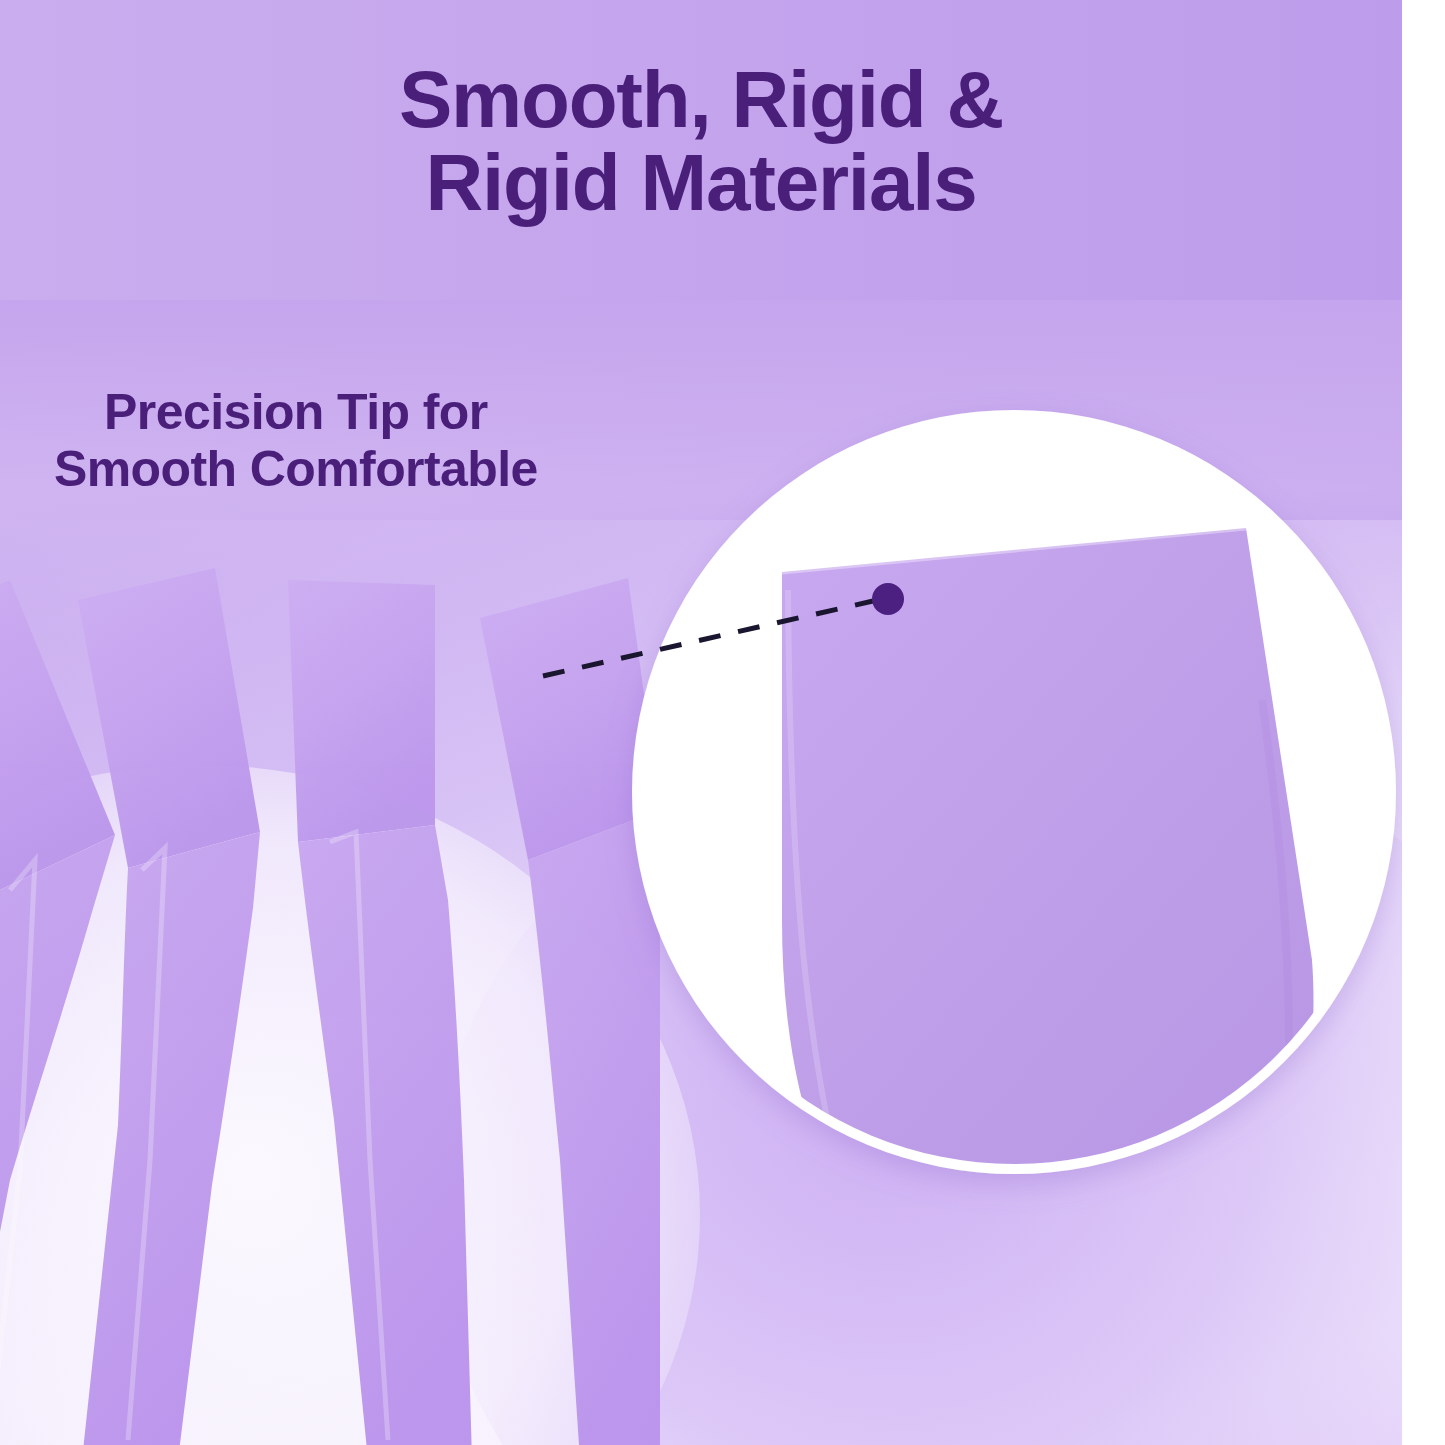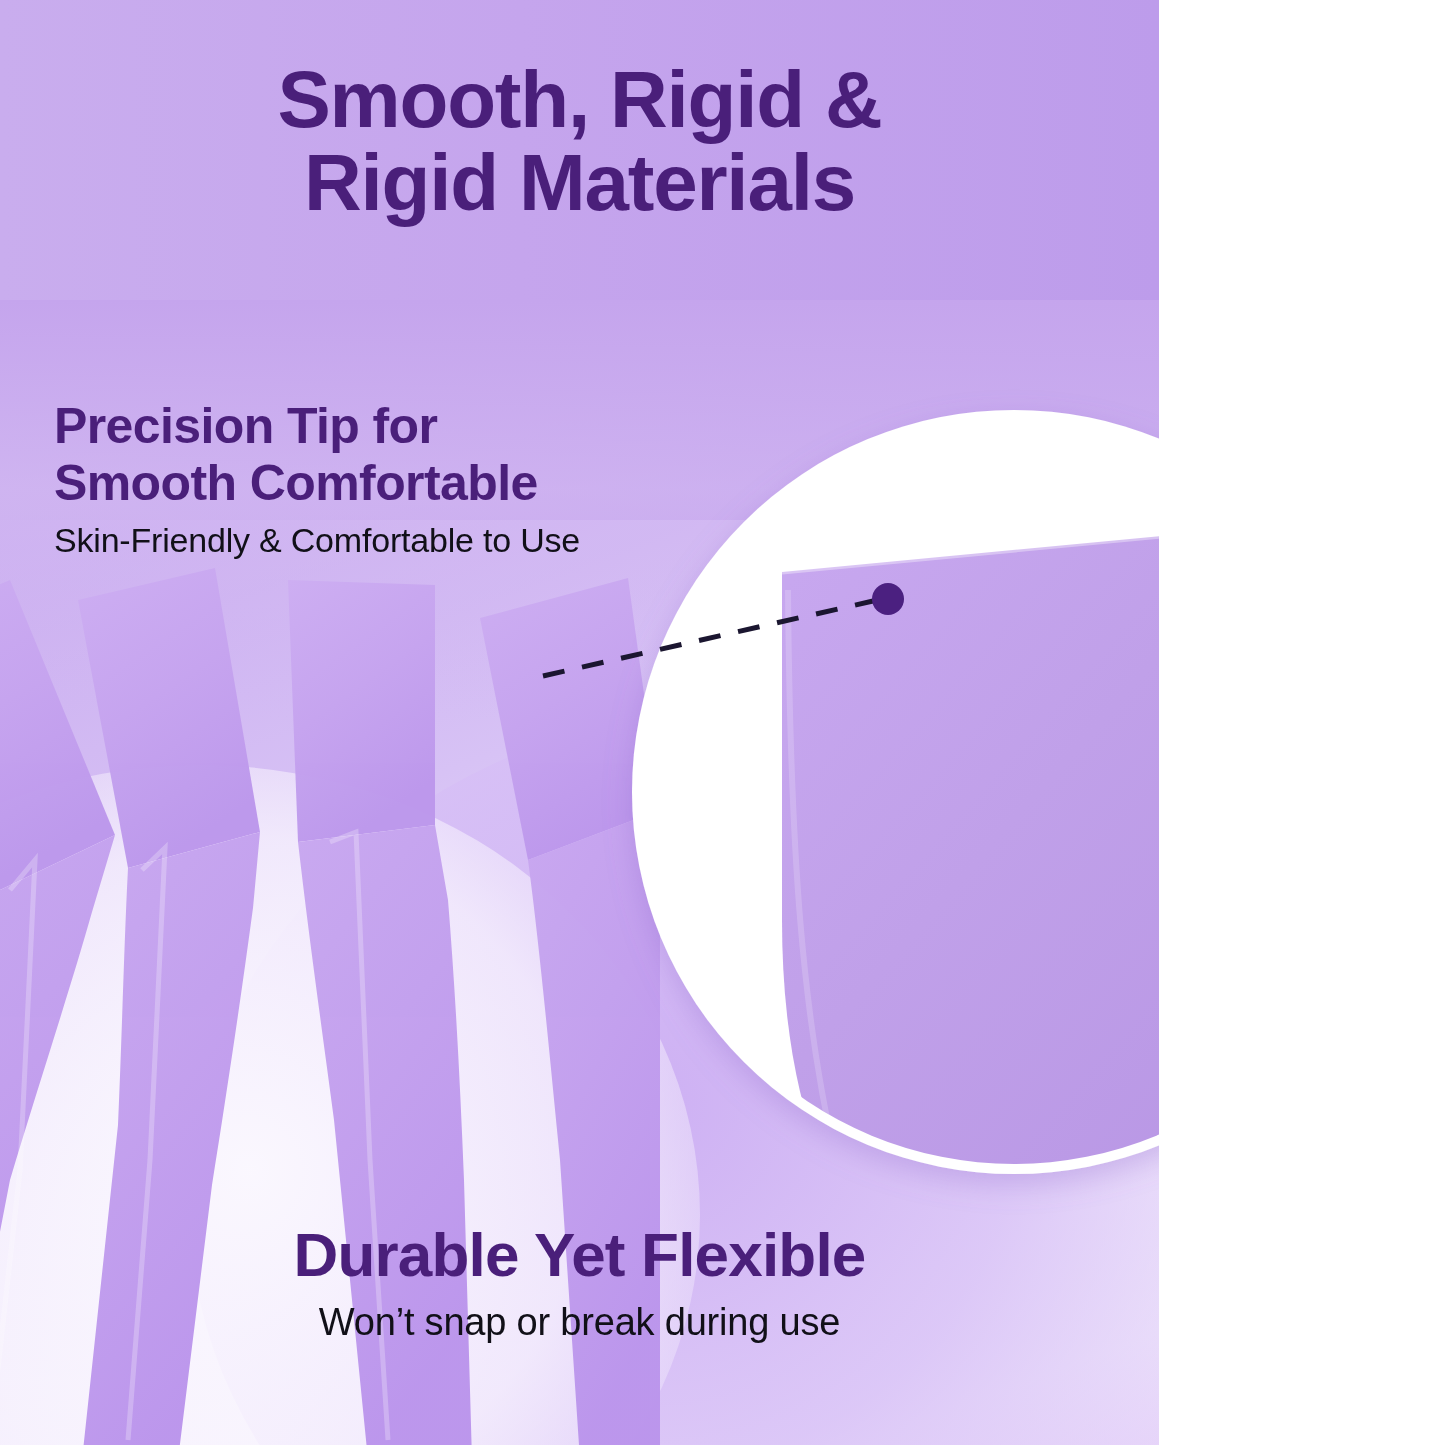--- a/index.html
+++ b/index.html
@@ -2,21 +2,21 @@
 <html><head>
 <meta charset="utf-8">
 <style>
   html, body {
     margin: 0;
     padding: 0;
     background: #ffffff;
   }
   #poster {
     position: relative;
-    width: 1159px;
+    width: 1402px;
     height: 1445px;
     overflow: hidden;
     font-family: "Liberation Sans", sans-serif;
     background: #c8abec;
   }
   
   .bg-base {
     position: absolute;
     inset: 0;
     background: linear-gradient(160deg,
@@ -73,23 +73,23 @@
     margin-top: 18px;
     color: #111018;
     font-size: 37px;
     font-weight: 400;
     letter-spacing: -0.3px;
   }
 
   .left-block {
     position: absolute;
     left: 54px;
-    top: 398px;
+    top: 384px;
     z-index: 40;
-    text-align: left;
+    text-align: center;
   }
   .left-head {
     color: #4a1f7a;
     font-size: 50px;
     font-weight: 700;
     line-height: 1.13;
     letter-spacing: -0.6px;
   }
   .left-sub {
     margin-top: 10px;
@@ -251,21 +251,16 @@
   </div>
 
   <div class="title-block">
     <div class="title-line">Smooth, Rigid &amp;</div>
     <div class="title-line">Rigid Materials</div>
   </div>
 
   <div class="left-block">
     <div class="left-head">Precision Tip for</div>
     <div class="left-head">Smooth Comfortable</div>
-    <div class="left-sub">Skin-Friendly &amp; Comfortable to Use</div>
-  </div>
-
-  <div class="bottom-block">
-    <div class="bottom-head">Durable Yet Flexible</div>
-    <div class="bottom-sub">Won’t snap or break during use</div>
-  </div>
+  </div>
+
 
 </div>
 
 </body></html>

